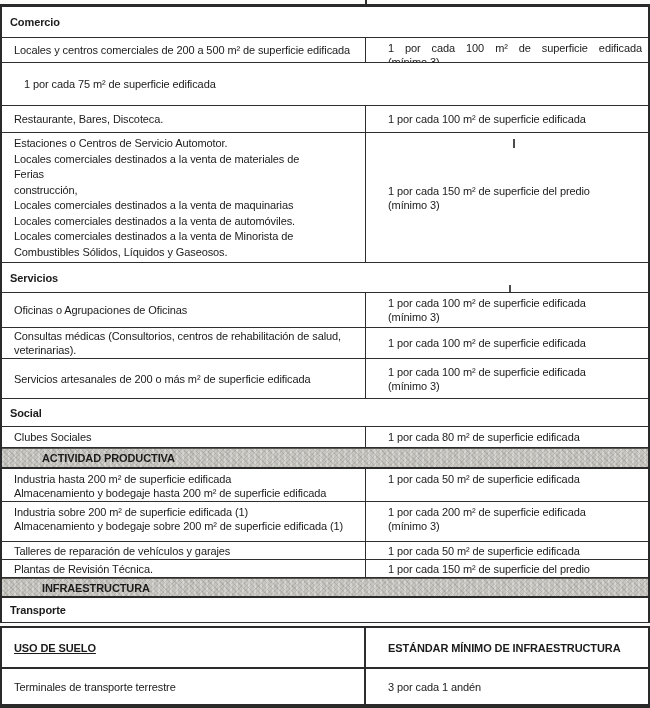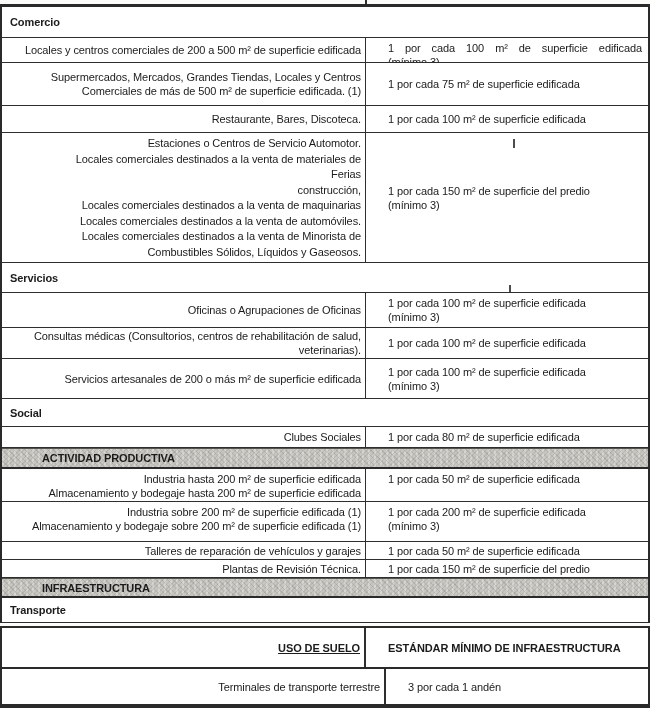--- a/index.html
+++ b/index.html
@@ -12,33 +12,33 @@
       border:2px solid #2a2a2a;border-top-width:3px;border-bottom:none;background:#fff;}
   .row{display:flex;box-sizing:border-box;border-bottom:1px solid #2e2e2e;background:#fff;}
   .sec{align-items:center;font-weight:bold;padding-left:8px;}
   .gray{background-color:#c7c6c0;
         background-image:
           repeating-linear-gradient(45deg, rgba(60,60,55,0.13) 0 1px, transparent 1px 4px),
           repeating-linear-gradient(-45deg, rgba(60,60,55,0.10) 0 1px, transparent 1px 3px),
           repeating-linear-gradient(90deg, rgba(255,255,255,0.28) 0 2px, transparent 2px 6px);
         border-top:1px solid #55544f;border-bottom:2px solid #2a2a2a;padding-left:40px;}
   .cell{box-sizing:border-box;overflow:hidden;display:flex;flex-direction:column;}
-  .cl{width:364px;border-right:1px solid #2e2e2e;padding:2px 4px 2px 21px;text-align:right;}
+  .cl{width:364px;border-right:1px solid #2e2e2e;padding:2px 4px 2px 12px;}
   .cr{flex:1;padding:2px 6px 2px 22px;}
   .vc{justify-content:center;}
   .vt{justify-content:flex-start;padding-top:3px;}
   .ln{line-height:14px;white-space:nowrap;}
   .tall .ln{line-height:15.5px;}
   .just{text-align:justify;text-align-last:justify;white-space:normal;}
   .clip{overflow:hidden;}
   .t2{position:absolute;top:626px;left:0;width:650px;box-sizing:border-box;
       border:2px solid #2a2a2a;border-bottom-width:4px;background:#fff;}
   .t2 .hrow{height:41px;border-bottom:2px solid #2a2a2a;font-weight:bold;}
   .t2 .hrow .cl{border-right:2px solid #2e2e2e;text-decoration:underline;}
-  .t2 .drow{height:35px;border-bottom:none;margin-left:20px;}
+  .t2 .drow{height:35px;border-bottom:none;}
   .t2 .drow .cl{border-right:2px solid #2e2e2e;}
   .art{position:absolute;background:#4c4c4c;}
 </style>
 </head>
 <body>
 
 <div class="page">
 
   <div class="sliver">
     <span class="tick"></span>
@@ -54,24 +54,20 @@
       <div class="cell cl vc">
         <div class="ln">Locales y centros comerciales de 200 a 500 m² de superficie edificada</div>
       </div>
       <div class="cell cr vt clip">
         <div class="ln just">1 por cada 100 m²  de superficie edificada</div>
         <div class="ln">(mínimo 3)</div>
       </div>
     </div>
 
     <div class="row" style="height:43px">
-      <div class="cell cl vc">
-        <div class="ln">Supermercados, Mercados, Grandes Tiendas, Locales y Centros</div>
-        <div class="ln">Comerciales de más de 500 m² de superficie edificada. (1)</div>
-      </div>
       <div class="cell cr vc">
         <div class="ln">1 por cada 75 m² de superficie edificada</div>
       </div>
     </div>
 
     <div class="row" style="height:27px">
       <div class="cell cl vc">
         <div class="ln">Restaurante, Bares, Discoteca.</div>
       </div>
       <div class="cell cr vc">

